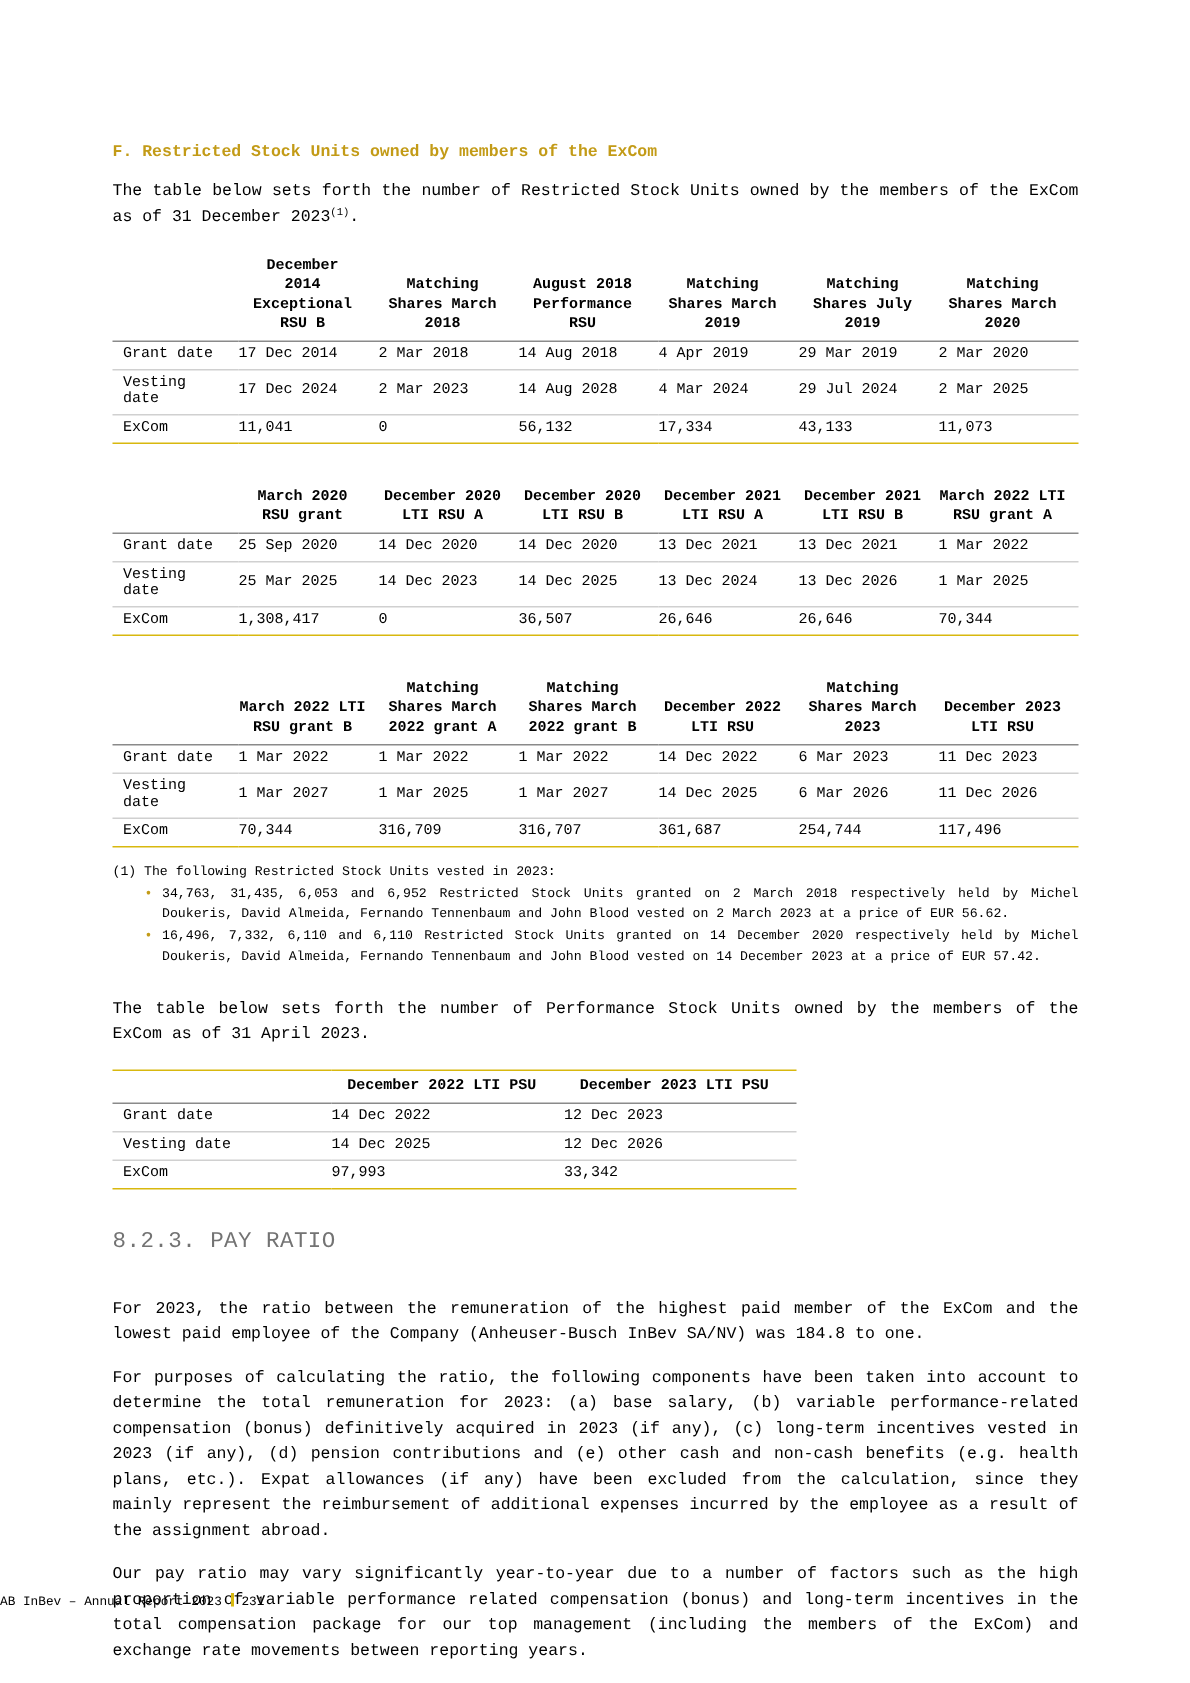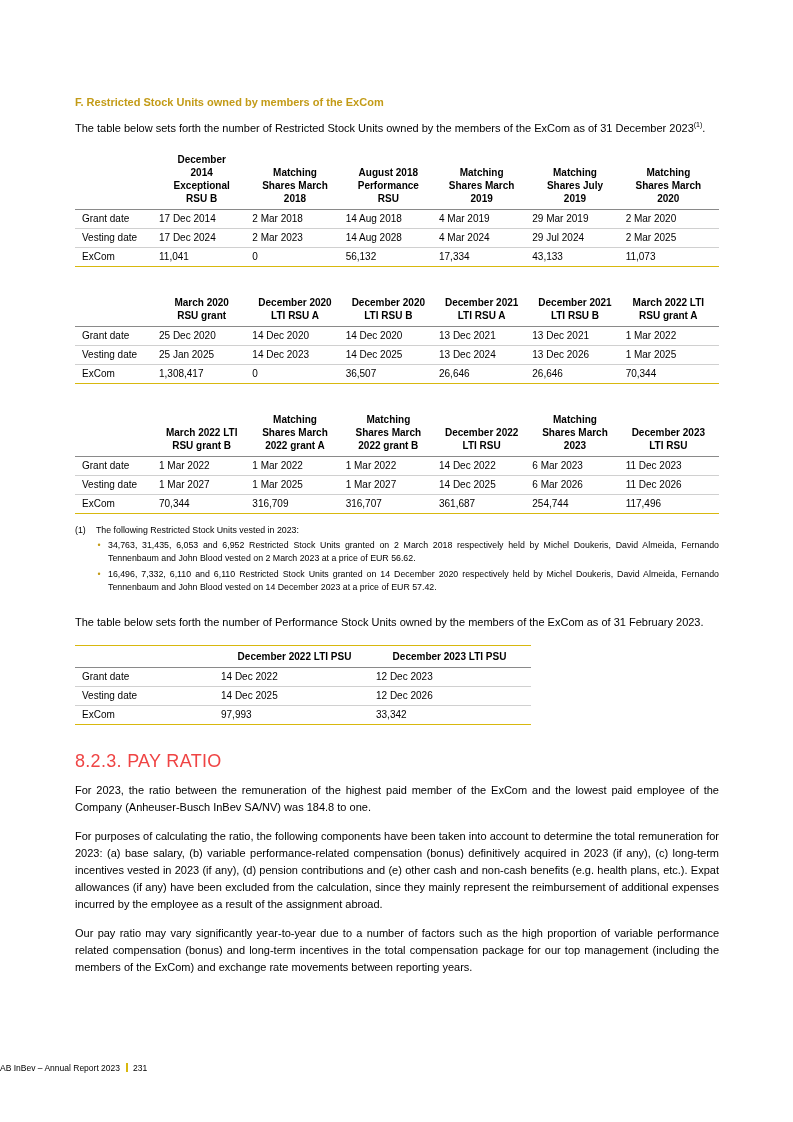--- a/index.html
+++ b/index.html
@@ -2,21 +2,21 @@
 <html><head>
 <meta charset="utf-8">
 <style>
   html, body { margin: 0; padding: 0; background: #ffffff; }
   .page {
     position: relative;
     width: 793px;
     height: 1122px;
     box-sizing: border-box;
     background: #ffffff;
-    font-family: Liberation Sans, sans-serif;
+    font-family: Liberation Mono, monospace;
     color: #000000;
     padding: 96px 74px 0 75px;
     overflow: hidden;
   }
   .gold-heading {
     font-size: 11px;
     font-weight: bold;
     color: #C39B17;
     margin: 0 0 12px 0;
   }
@@ -61,25 +61,25 @@
   .footnote { font-size: 8.8px; line-height: 1.5; margin: 0 0 20px 0; }
   .fn-row { display: flex; }
   .fn-marker { flex: none; width: 21px; }
   .fn-bullets { margin: 2px 0 0 0; padding: 0; list-style: none; }
   .fn-bullet { display: flex; margin-bottom: 2px; }
   .fn-dot { flex: none; width: 18px; margin-left: 15px; text-align: center; color: #C39B17; }
   .fn-text { flex: 1; text-align: justify; }
 
   
   .section-heading {
-    font-size: 18px;
+    font-size: 15px;
     font-weight: normal;
-    color: #ef4444;
+    color: #737373;
     letter-spacing: 0.3px;
-    margin: 26px 0 10px 0;
+    margin: 26px 0 29px 0;
   }
   .pr-para {
     font-size: 11px;
     line-height: 1.55;
     text-align: justify;
     margin: 0 0 12px 0;
   }
 
   
   .footer {
@@ -141,21 +141,21 @@
 Shares March
 2020</th>
         </tr>
       </thead>
       <tbody>
         <tr>
           <td>Grant date</td>
           <td>17 Dec 2014</td>
           <td>2 Mar 2018</td>
           <td>14 Aug 2018</td>
-          <td>4 Mar 2019</td>
+          <td>4 Apr 2019</td>
           <td>29 Mar 2019</td>
           <td>2 Mar 2020</td>
         </tr>
         <tr>
           <td>Vesting date</td>
           <td>17 Dec 2024</td>
           <td>2 Mar 2023</td>
           <td>14 Aug 2028</td>
           <td>4 Mar 2024</td>
           <td>29 Jul 2024</td>
@@ -196,30 +196,30 @@
 LTI RSU A</th>
           <th>December 2021
 LTI RSU B</th>
           <th>March 2022 LTI
 RSU grant A</th>
         </tr>
       </thead>
       <tbody>
         <tr>
           <td>Grant date</td>
-          <td>25 Dec 2020</td>
+          <td>25 Sep 2020</td>
           <td>14 Dec 2020</td>
           <td>14 Dec 2020</td>
           <td>13 Dec 2021</td>
           <td>13 Dec 2021</td>
           <td>1 Mar 2022</td>
         </tr>
         <tr>
           <td>Vesting date</td>
-          <td>25 Jan 2025</td>
+          <td>25 Mar 2025</td>
           <td>14 Dec 2023</td>
           <td>14 Dec 2025</td>
           <td>13 Dec 2024</td>
           <td>13 Dec 2026</td>
           <td>1 Mar 2025</td>
         </tr>
         <tr>
           <td>ExCom</td>
           <td>1,308,417</td>
           <td>0</td>
@@ -303,21 +303,21 @@
         <span class="fn-text">34,763, 31,435, 6,053 and 6,952 Restricted Stock Units granted on 2 March 2018 respectively held by Michel Doukeris, David Almeida, Fernando Tennenbaum and John Blood vested on 2 March 2023 at a price of EUR 56.62.</span>
       </li>
       <li class="fn-bullet">
         <span class="fn-dot">•</span>
         <span class="fn-text">16,496, 7,332, 6,110 and 6,110 Restricted Stock Units granted on 14 December 2020 respectively held by Michel Doukeris, David Almeida, Fernando Tennenbaum and John Blood vested on 14 December 2023 at a price of EUR 57.42.</span>
       </li>
     </ul>
   </div>
 
 
-  <p class="body-para">The table below sets forth the number of Performance Stock Units owned by the members of the ExCom as of 31 February 2023.</p>
+  <p class="body-para">The table below sets forth the number of Performance Stock Units owned by the members of the ExCom as of 31 April 2023.</p>
 
   <table class="data-table psu-table tbl-gap-md" data-table="3">
       <colgroup>
         <col style="width: 146px;">
         <col>
         <col>
       </colgroup>
       <thead>
         <tr>
           <th></th>

